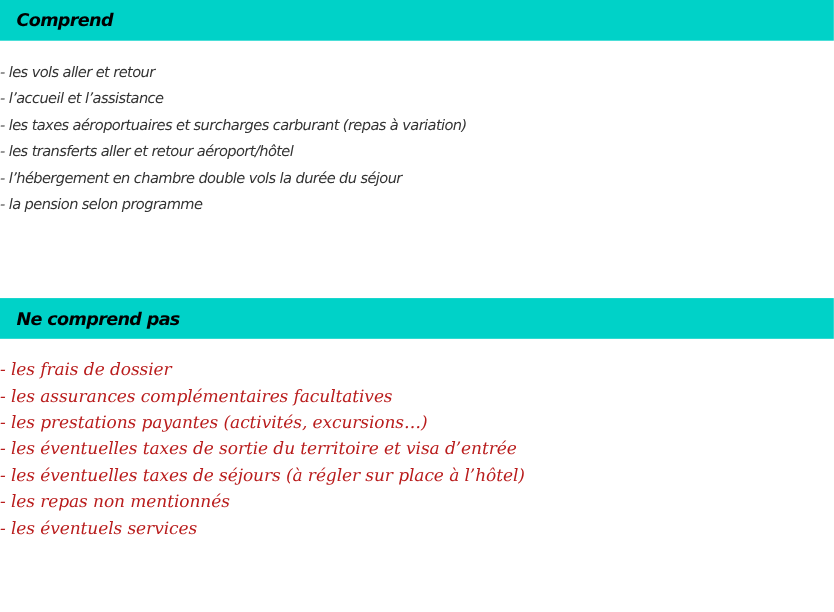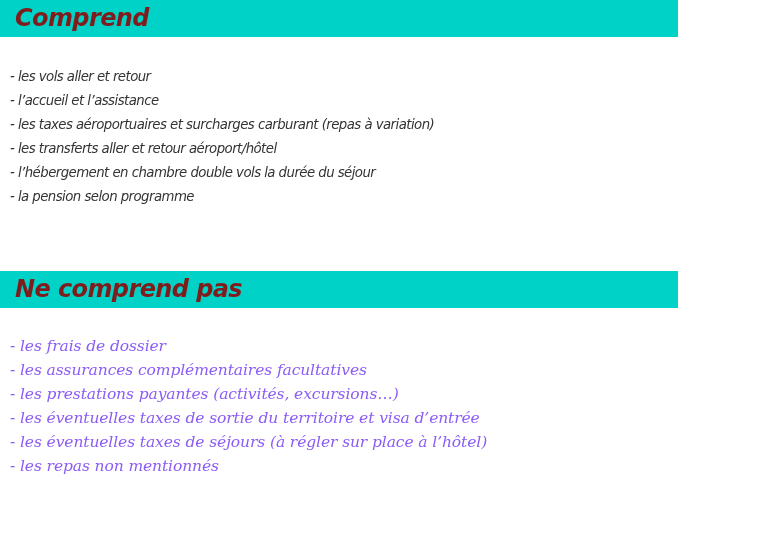--- a/index.html
+++ b/index.html
@@ -9,40 +9,40 @@
     }
     body {
       width: 758px;
       height: 556px;
       position: relative;
       overflow: hidden;
     }
     .section-header {
       position: absolute;
       left: 0;
-      width: 678px;
+      width: 758px;
       height: 37px;
       background: #00d2c8;
-      color: #7f1d1d;
+      color: #000000;
       font-family: "DejaVu Sans", sans-serif;
       font-style: italic;
       font-weight: bold;
-      font-size: 24px;
+      font-size: 16px;
       line-height: 37px;
       box-sizing: border-box;
       padding-left: 15px;
       letter-spacing: -0.6px;
     }
     #header-includes { top: 0; }
     #header-excludes { top: 271px; }
 
     .list {
       position: absolute;
       left: 0;
-      margin: 10px;
+      margin: 0;
       padding: 0;
       list-style: none;
     }
     .list li {
       white-space: nowrap;
     }
     #list-includes {
       top: 55px;
       font-family: "DejaVu Sans", sans-serif;
       font-style: italic;
@@ -50,21 +50,21 @@
       line-height: 24px;
       color: #333333;
       letter-spacing: -0.55px;
     }
     #list-excludes {
       top: 324px;
       font-family: "DejaVu Serif", serif;
       font-style: italic;
       font-size: 15.5px;
       line-height: 24px;
-      color: #8b5cf6;
+      color: #b91c1c;
       letter-spacing: -0.1px;
     }
   </style>
 </head>
 <body>
 
 <div id="header-includes" class="section-header">Comprend</div>
 
 <ul id="list-includes" class="list">
   <li>- les vols aller et retour</li>
@@ -77,13 +77,14 @@
 
 <div id="header-excludes" class="section-header">Ne comprend pas</div>
 
 <ul id="list-excludes" class="list">
   <li>- les frais de dossier</li>
   <li>- les assurances complémentaires facultatives</li>
   <li>- les prestations payantes (activités, excursions…)</li>
   <li>- les éventuelles taxes de sortie du territoire et visa d’entrée</li>
   <li>- les éventuelles taxes de séjours (à régler sur place à l’hôtel)</li>
   <li>- les repas non mentionnés</li>
+  <li>- les éventuels services</li>
 </ul>
 
 </body></html>

